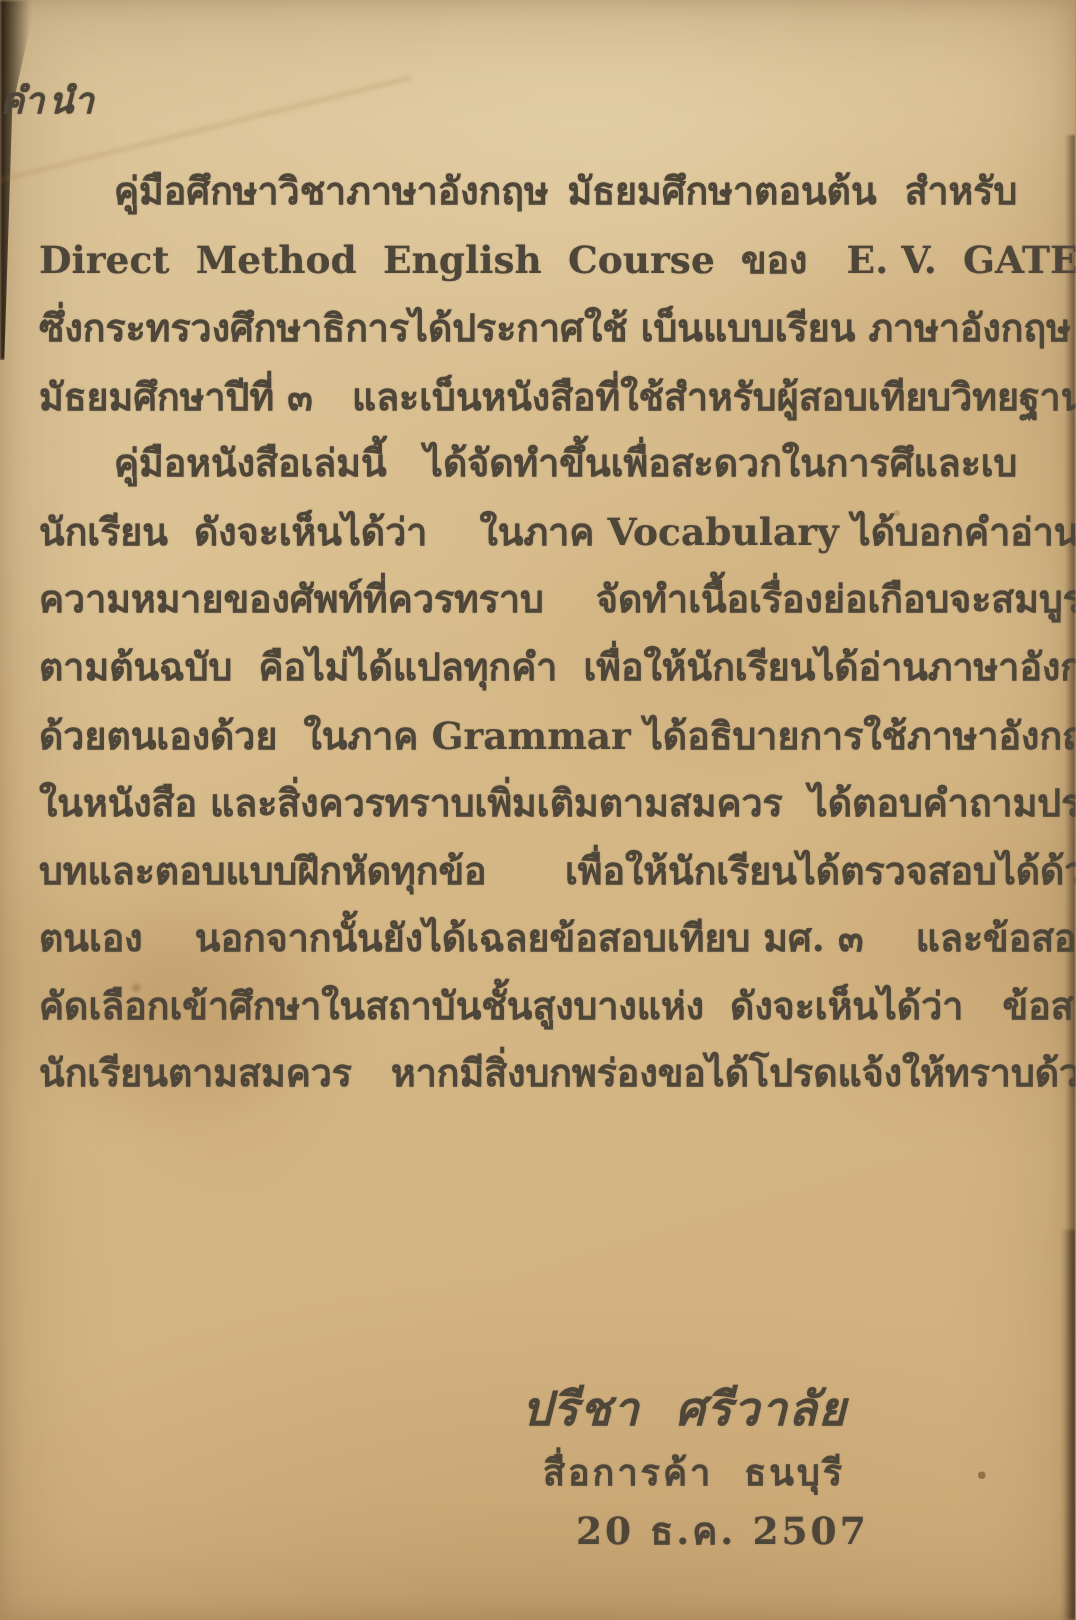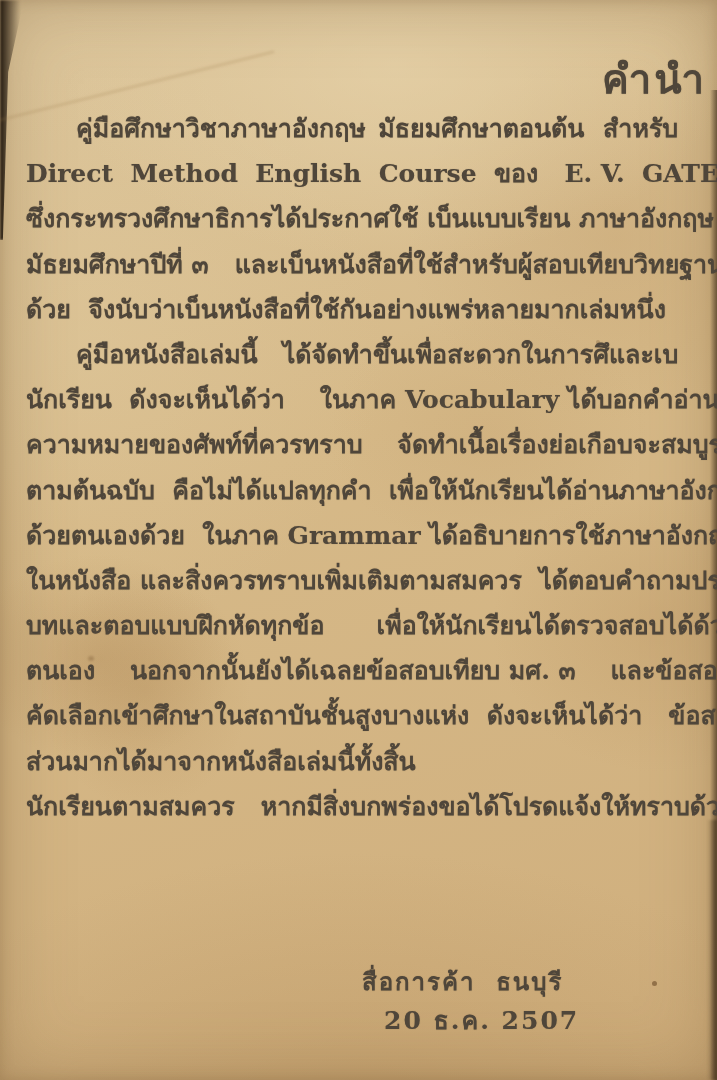--- a/index.html
+++ b/index.html
@@ -51,24 +51,25 @@
   .sp3{left:596px;top:340px;width:4px;height:4px;opacity:.45;}
   .sp4{left:88px;top:656px;width:6px;height:5px;opacity:.5;filter:blur(1px);}
   .sp5{left:305px;top:448px;width:4px;height:4px;opacity:.35;filter:blur(1px);}
   .stain-big{
     position:absolute;left:30px;top:560px;width:230px;height:260px;border-radius:50%;
     background:radial-gradient(ellipse at center, rgba(160,118,66,.18), transparent 65%);
   }
   
   .title{
     position:absolute;top:47px;left:0;right:10px;
-    text-align:right;
-    font-size:40px;font-weight:bold;
+    text-align:left;
+    font-size:24px;font-weight:bold;
     letter-spacing:3px;
     text-shadow:0 0 1px rgba(72,58,40,.55);
+    font-style:italic;
   }
   .preface{position:absolute;top:106px;left:26px;right:24px;}
   .p-line{
     height:45.2px;line-height:45.2px;
     font-size:25px;font-weight:600;
     white-space:pre;overflow:visible;
     text-shadow:0 0 1px rgba(72,58,40,.4);
   }
   .indent{padding-left:50px;font-family:Liberation Serif, serif;}
   .sig-name{
@@ -106,30 +107,29 @@
   <div class="speck sp4"></div>
   <div class="speck sp5"></div>
 
   <div class="title">คำนำ</div>
 
   <div class="preface">
     <div class="p-line indent">คู่มือศึกษาวิชาภาษาอังกฤษ  มัธยมศึกษาตอนต้น   สำหรับ</div>
     <div class="p-line">Direct  Method  English  Course  ของ   E. V.  GATENBY   เล่ม 3</div>
     <div class="p-line">ซึ่งกระทรวงศึกษาธิการได้ประกาศใช้ เบ็นแบบเรียน ภาษาอังกฤษ ชั้น</div>
     <div class="p-line">มัธยมศึกษาปีที่ ๓   และเบ็นหนังสือที่ใช้สำหรับผู้สอบเทียบวิทยฐานะ</div>
-    <div class="p-line">ด้วย  จึงนับว่าเบ็นหนังสือที่ใช้กันอย่างแพร่หลายมากเล่มหนึ่ง</div>
     <div class="p-line indent">คู่มือหนังสือเล่มนี้    ได้จัดทำขึ้นเพื่อสะดวกในการศึและเบ</div>
     <div class="p-line">นักเรียน  ดังจะเห็นได้ว่า    ในภาค Vocabulary ได้บอกคำอ่านและ</div>
     <div class="p-line">ความหมายของศัพท์ที่ควรทราบ    จัดทำเนื้อเรื่องย่อเกือบจะสมบูรณ์</div>
     <div class="p-line">ตามต้นฉบับ  คือไม่ได้แปลทุกคำ  เพื่อให้นักเรียนได้อ่านภาษาอังกฤษ</div>
     <div class="p-line">ด้วยตนเองด้วย  ในภาค Grammar ได้อธิบายการใช้ภาษาอังกฤษที่มี</div>
     <div class="p-line">ในหนังสือ และสิ่งควรทราบเพิ่มเติมตามสมควร  ได้ตอบคำถามประจำ</div>
     <div class="p-line">บทและตอบแบบฝึกหัดทุกข้อ      เพื่อให้นักเรียนได้ตรวจสอบได้ด้วย</div>
     <div class="p-line">ตนเอง    นอกจากนั้นยังได้เฉลยข้อสอบเทียบ มศ. ๓    และข้อสอบ</div>
     <div class="p-line">คัดเลือกเข้าศึกษาในสถาบันชั้นสูงบางแห่ง  ดังจะเห็นได้ว่า   ข้อสอบ</div>
-    <div class="p-line">ส่วนมากได้มาจากหนังสือเล่มนี้ทั้งสิ้น</div>
     <div class="p-line">นักเรียนตามสมควร   หากมีสิ่งบกพร่องขอได้โปรดแจ้งให้ทราบด้วย</div>
   </div>
 
+  <div class="sig-name">ปรีชา  ศรีวาลัย</div>
   <div class="sig-pub">สื่อการค้า  ธนบุรี</div>
   <div class="sig-date">20 ธ.ค. 2507</div>
 
 </div>
 
 </body></html>

